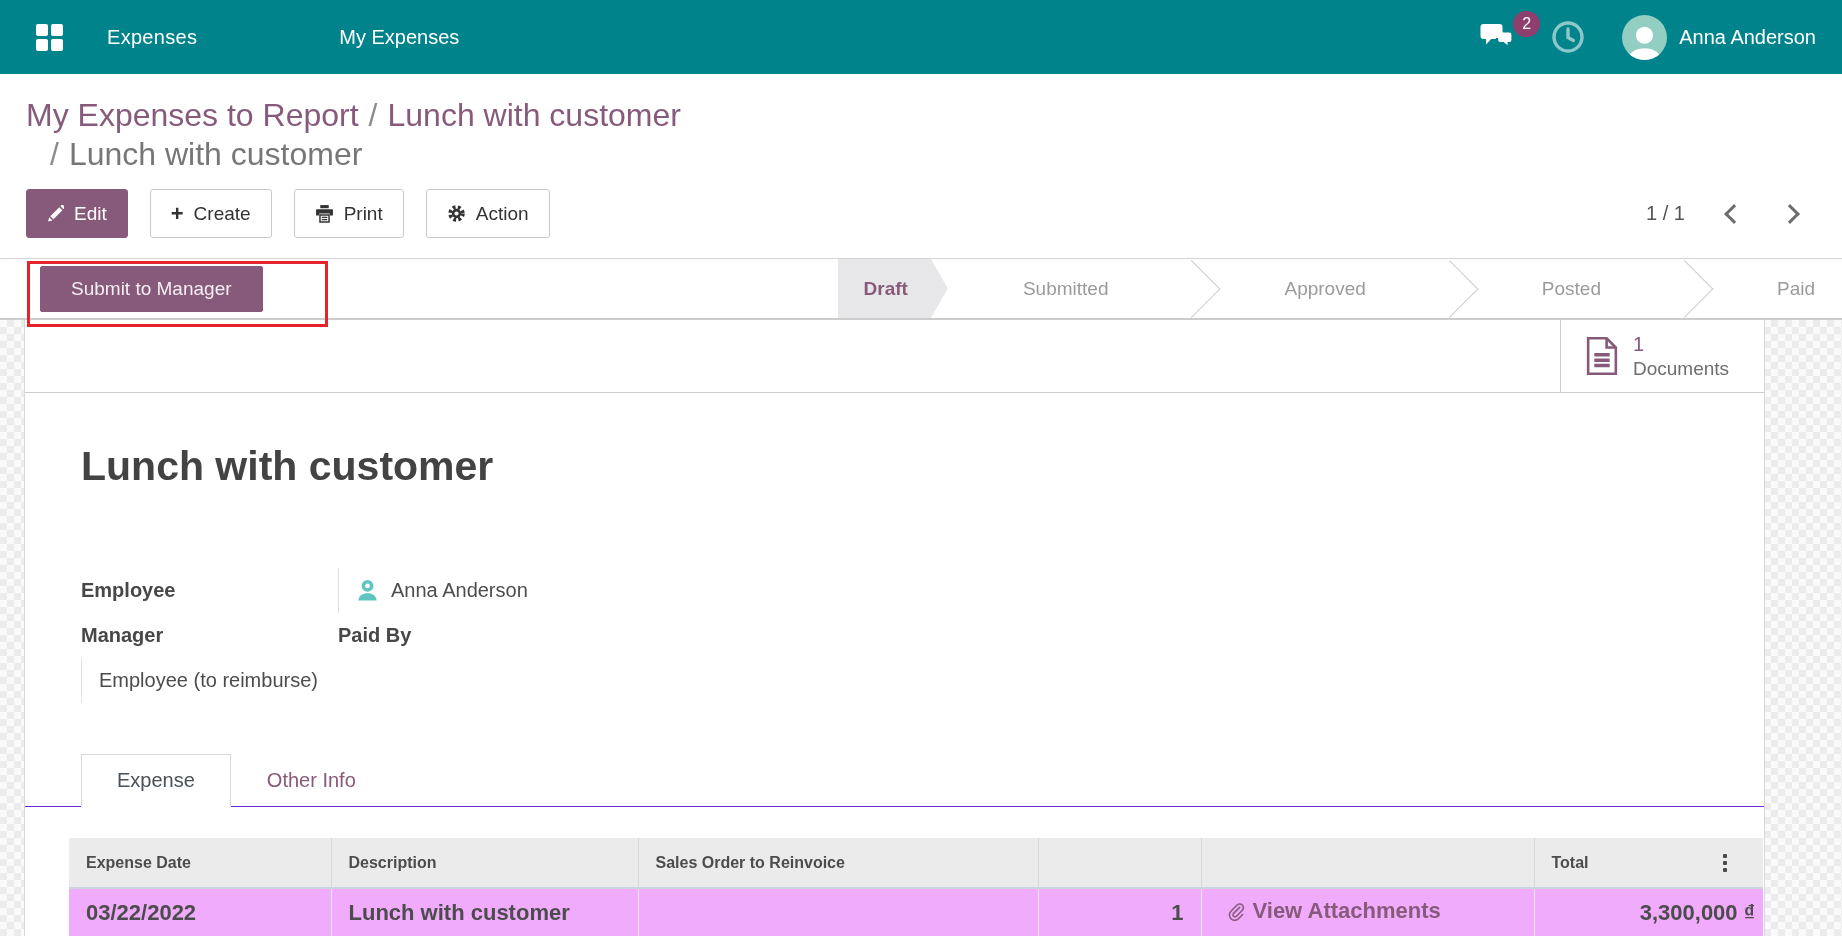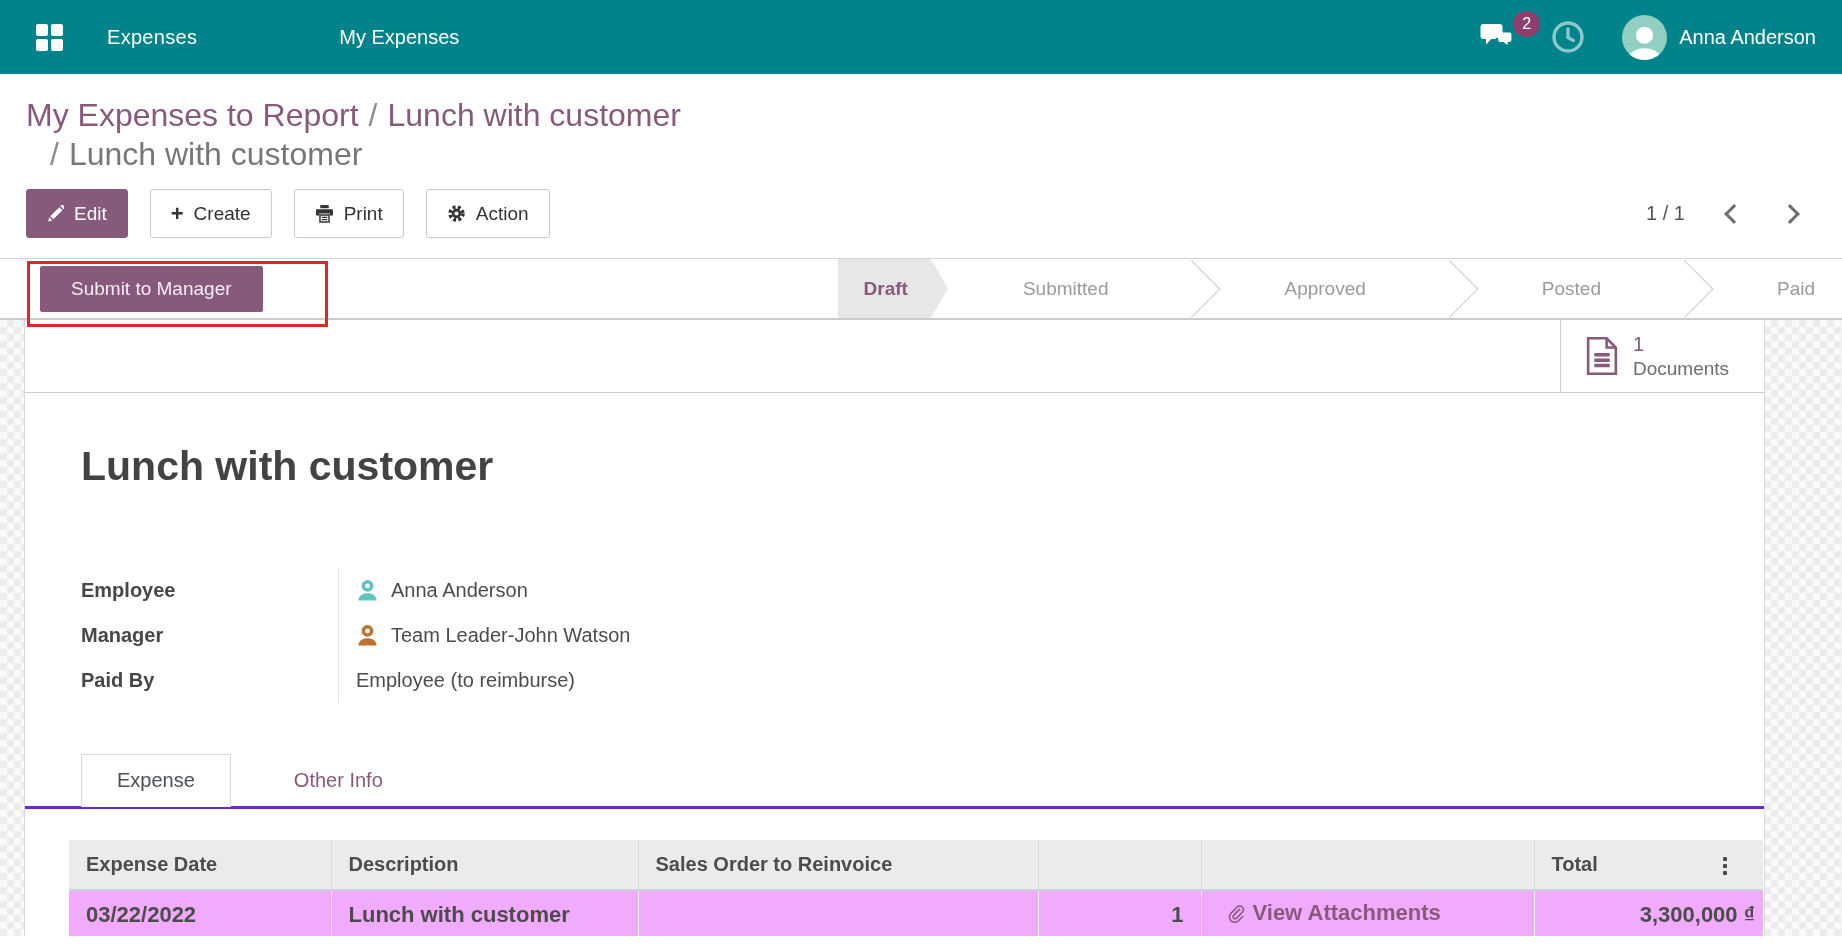--- a/index.html
+++ b/index.html
@@ -88,29 +88,29 @@
   .sheet-title { padding:50px 56px 0; font-size:41px; font-weight:700; color:#434343; }
 
   .field-group { display:grid; grid-template-columns:257px auto; margin:78px 0 0 56px; width:max-content; }
   .f-label { font-size:20px; font-weight:600; color:#474747; height:45px; display:flex; align-items:center; }
   .f-value { font-size:20px; color:#4c4c4c; height:45px; display:flex; align-items:center; gap:12px;
     border-left:1px solid #e2e2e2; padding-left:17px; min-width:330px; }
   .avatar-sm { width:23px; height:23px; flex:none; display:flex; }
   .avatar-teal   { color:var(--avatar-teal); }
   .avatar-orange { color:var(--avatar-orange); }
 
-  .tabbar { margin-top:50px; padding-left:56px; display:flex; border-bottom:3px solid #6d28d9;gap:27px; }
+  .tabbar { margin-top:50px; padding-left:56px; display:flex; border-bottom:1px solid #6d28d9; }
   .tab { font-size:20px; padding:0 35px; height:53px; display:flex; align-items:center;
     cursor:pointer; color:var(--accent); position:relative; top:1px; border:1px solid transparent; }
   .tab.active { background:#fff; color:#495057; border-color:#d9d9d9 #d9d9d9 #fff #d9d9d9;
     border-style:solid; border-width:1px; }
 
   .tab-pane { padding:31px 0 0 44px; }
   table.o-list { border-collapse:collapse; table-layout:fixed; width:1694px; }
-  .o-list th { background:#ebebeb; height:50px; font-size:20px; font-weight:700; color:#4c4c4c;
+  .o-list th { background:#ebebeb; height:50px; font-size:16px; font-weight:700; color:#4c4c4c;
     text-align:left; padding:0 17px; border-bottom:2px solid #ccd5de; cursor:pointer; }
   .o-list th.sep, .o-list td.sep { border-right:1px solid #d8d8d8; }
   .o-list td.sep { border-right-color:#ececec; }
   .o-list td { height:48px; font-size:22px; color:#4c4c4c; padding:0 17px; background:#f0abfc;font-weight:bold; }
   .num { text-align:right; }
   .kebab-cell { text-align:center; padding:0 !important; }
   .kebab { display:inline-flex; flex-direction:column; gap:3px; cursor:pointer; vertical-align:middle; }
   .kebab i { width:4px; height:4px; background:#4a4a4a; border-radius:1px; }
   .attach-link { color:var(--accent); display:inline-flex; align-items:center; gap:8px; cursor:pointer; }
   .total-cell { padding-right:8px !important; }
@@ -253,29 +253,20 @@
         <span class="avatar-sm avatar-teal">
           <svg width="23" height="23" viewBox="0 0 20 20">
             <circle cx="10" cy="6" r="3.6" fill="none" stroke="currentColor" stroke-width="3.1"></circle>
             <path d="M2 18.6c.6-4 3.6-6.2 8-6.2s7.4 2.2 8 6.2z" fill="currentColor"></path>
           </svg>
         </span>
         <span>Anna Anderson</span>
       </div>
 
       <div class="f-label">Manager</div>
-      <div class="f-value">
-        <span class="avatar-sm avatar-orange">
-          <svg width="23" height="23" viewBox="0 0 20 20">
-            <circle cx="10" cy="6" r="3.6" fill="none" stroke="currentColor" stroke-width="3.1"></circle>
-            <path d="M2 18.6c.6-4 3.6-6.2 8-6.2s7.4 2.2 8 6.2z" fill="currentColor"></path>
-          </svg>
-        </span>
-        <span>Team Leader-John Watson</span>
-      </div>
 
       <div class="f-label">Paid By</div>
       <div class="f-value">
         <span>Employee (to reimburse)</span>
       </div>
     </div>
 
     <div class="tabbar">
       <div class="tab active">Expense</div>
       <div class="tab">Other Info</div>

